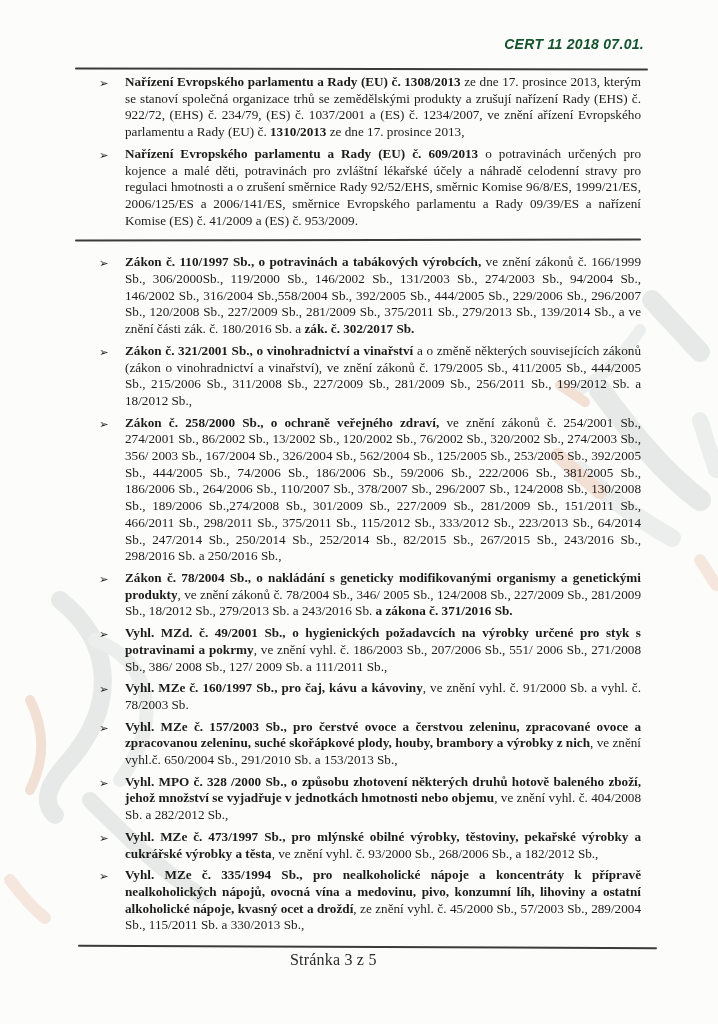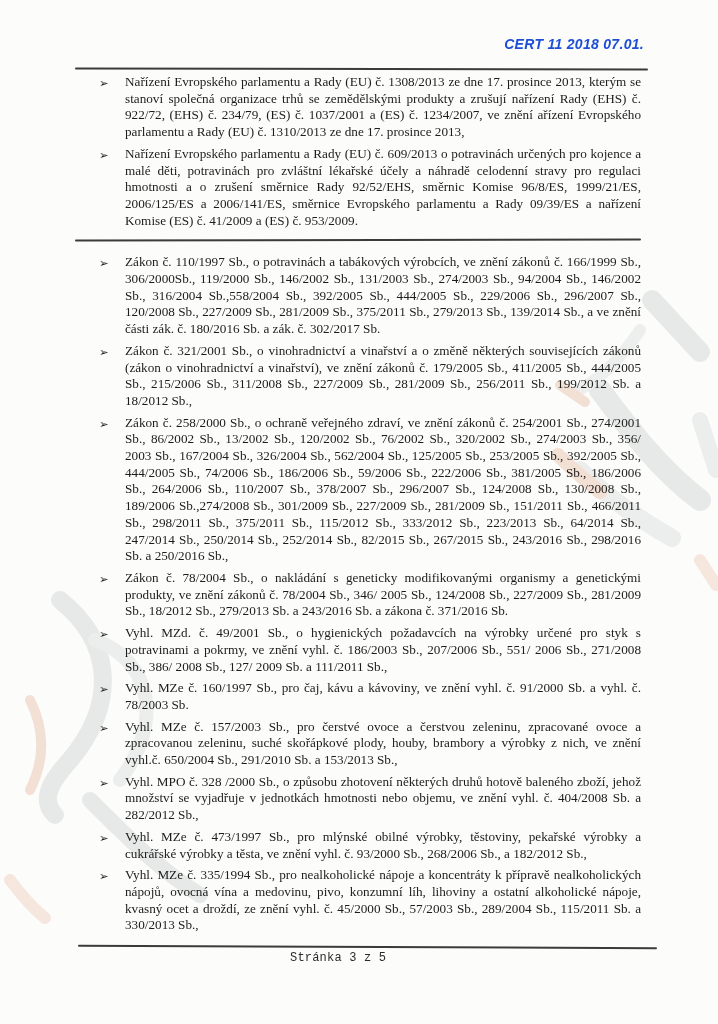--- a/index.html
+++ b/index.html
@@ -17,57 +17,57 @@
     overflow:hidden;
     font-family:"Liberation Serif", serif;
     color:var(--ink);
   }
   .watermark{position:absolute;inset:0;z-index:0;pointer-events:none;}
   .content-layer{position:relative;z-index:1;}
   .header-ref{
     position:absolute;top:36px;right:74px;
     font-family:"Liberation Sans", sans-serif;
     font-style:italic;font-weight:600;
-    font-size:14px;letter-spacing:.3px;color:#1d4ed8;
+    font-size:14px;letter-spacing:.3px;color:#14532d;
   }
   .rule{position:absolute;height:2px;background:var(--rule);border-radius:1px;}
   .rule-top{top:68px;left:75px;width:573px;transform:rotate(.12deg);}
   .rule-footer{top:946px;left:78px;width:579px;transform:rotate(.25deg);}
   .list{
     position:absolute;top:74px;left:98px;width:543px;
   }
   .item{
     position:relative;
     padding-left:27px;
     margin-bottom:5px;
   }
   .item-text{
     margin:0;
     text-align:justify;
     font-size:13.2px;
     line-height:16.7px;
   }
-  .item-text .b{font-weight:400;}
+  .item-text .b{font-weight:700;}
   .marker{
     position:absolute;left:1px;top:1px;
     font-family:"DejaVu Sans", sans-serif;
     font-size:11.5px;line-height:16px;
     color:var(--ink);
   }
   .mid-rule{
     position:relative;
     height:2px;background:var(--rule);border-radius:1px;
     margin:10px 0 13px -23px;
     width:566px;
     transform:rotate(-.1deg);
   }
   .footer-page{
     position:absolute;top:951px;left:290px;
-    font-family:Liberation Mono, monospace;
-    font-size:12px;color:#2a2a28;letter-spacing:.2px;
+    font-family:Liberation Serif, serif;
+    font-size:16px;color:#2a2a28;letter-spacing:.2px;
   }
 </style>
 </head>
 <body>
 
 <div class="page">
 
   <svg class="watermark" width="718" height="1024" viewBox="0 0 718 1024" aria-hidden="true">
     <g fill="none" stroke-linecap="round">
 

